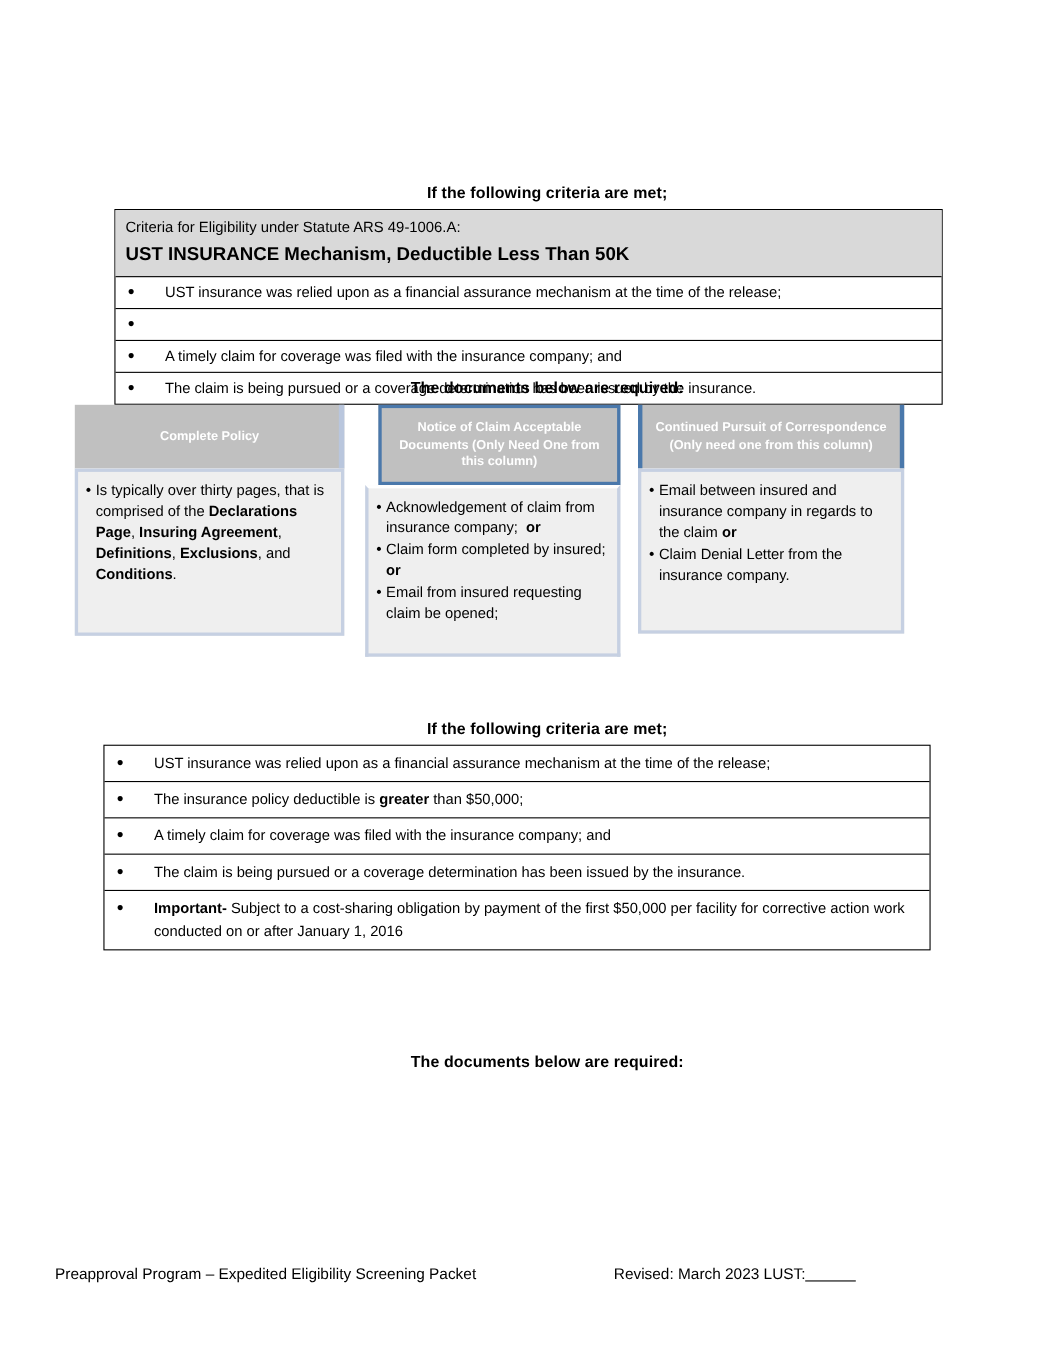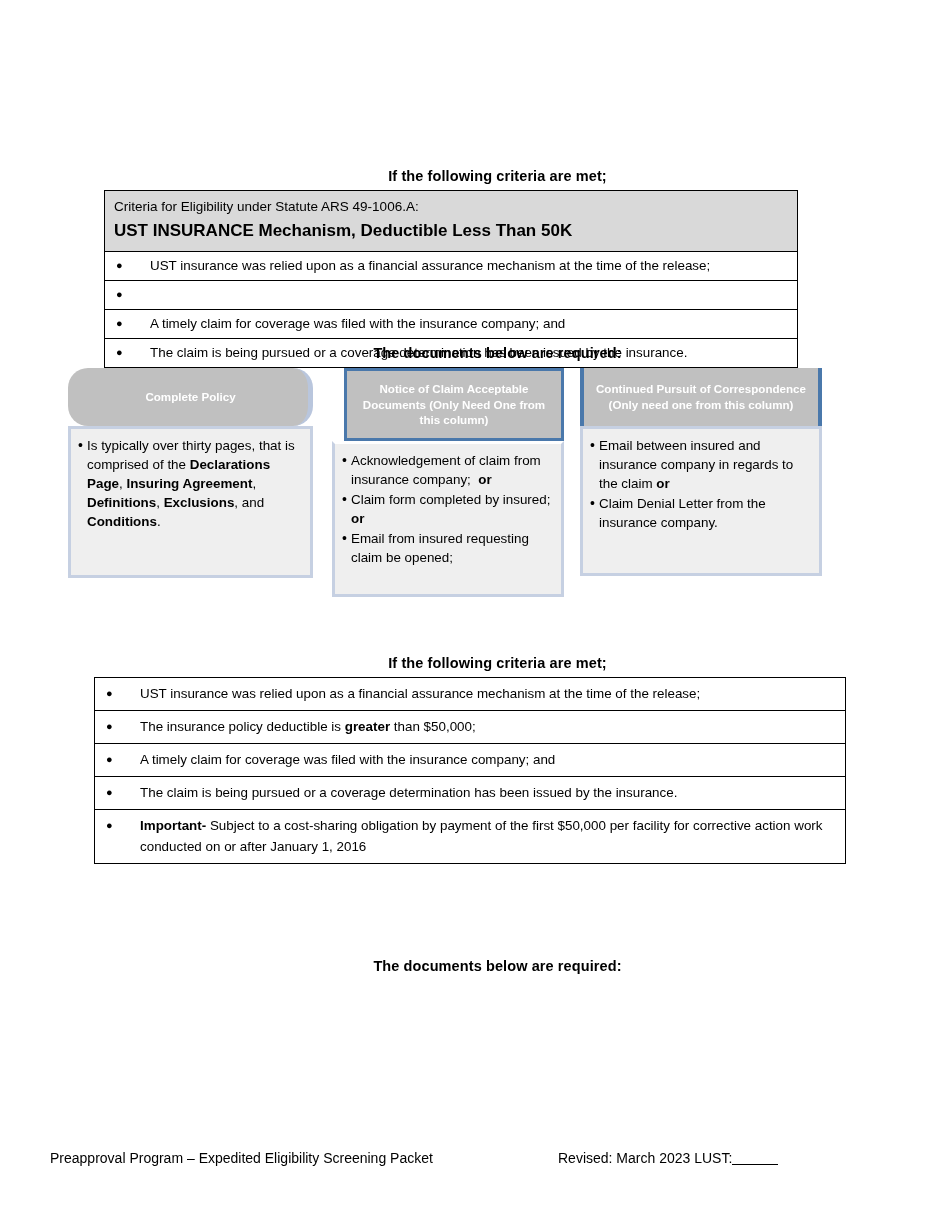--- a/index.html
+++ b/index.html
@@ -38,21 +38,21 @@
   #heading-docs-b     { left: 0; right: 0; top: 958px; text-align: center; }
 
   
   .criteria-table {
     position: absolute;
     border: 1.6px solid #000;
     border-collapse: collapse;
     box-sizing: border-box;
     background: #fff;
   }
-  #criteria-table-a { left: 104px; top: 190px; width: 694px; }
+  #criteria-table-a { left: 104px; top: 190px; width: 753px; }
   #criteria-table-b { left: 94px; top: 677px; width: 752px; }
 
   .criteria-head {
     background: #d9d9d9;
     border-bottom: 1.6px solid #000;
     padding: 6px 9px 7px 9px;
   }
   .criteria-head-line1 {
     font-size: 13.5px;
     line-height: 1.55;
@@ -102,21 +102,20 @@
     text-align: center;
     padding: 10px 12px 10px 12px;
     min-height: 58px;
     display: flex;
     align-items: center;
     justify-content: center;
   }
   #doc-col-policy .doc-head {
     border-right: 5px solid #b9c6dd;
     padding-left: 17px;
-    border-radius: 20px;
   }
   #doc-col-notice .doc-head {
     border: 3px solid #4a78ab;
     min-height: 58px;
     margin-left: 12px;
   }
   #doc-col-pursuit .doc-head {
     border-left: 4px solid #4a78ab;
     border-right: 4px solid #4a78ab;
   }

